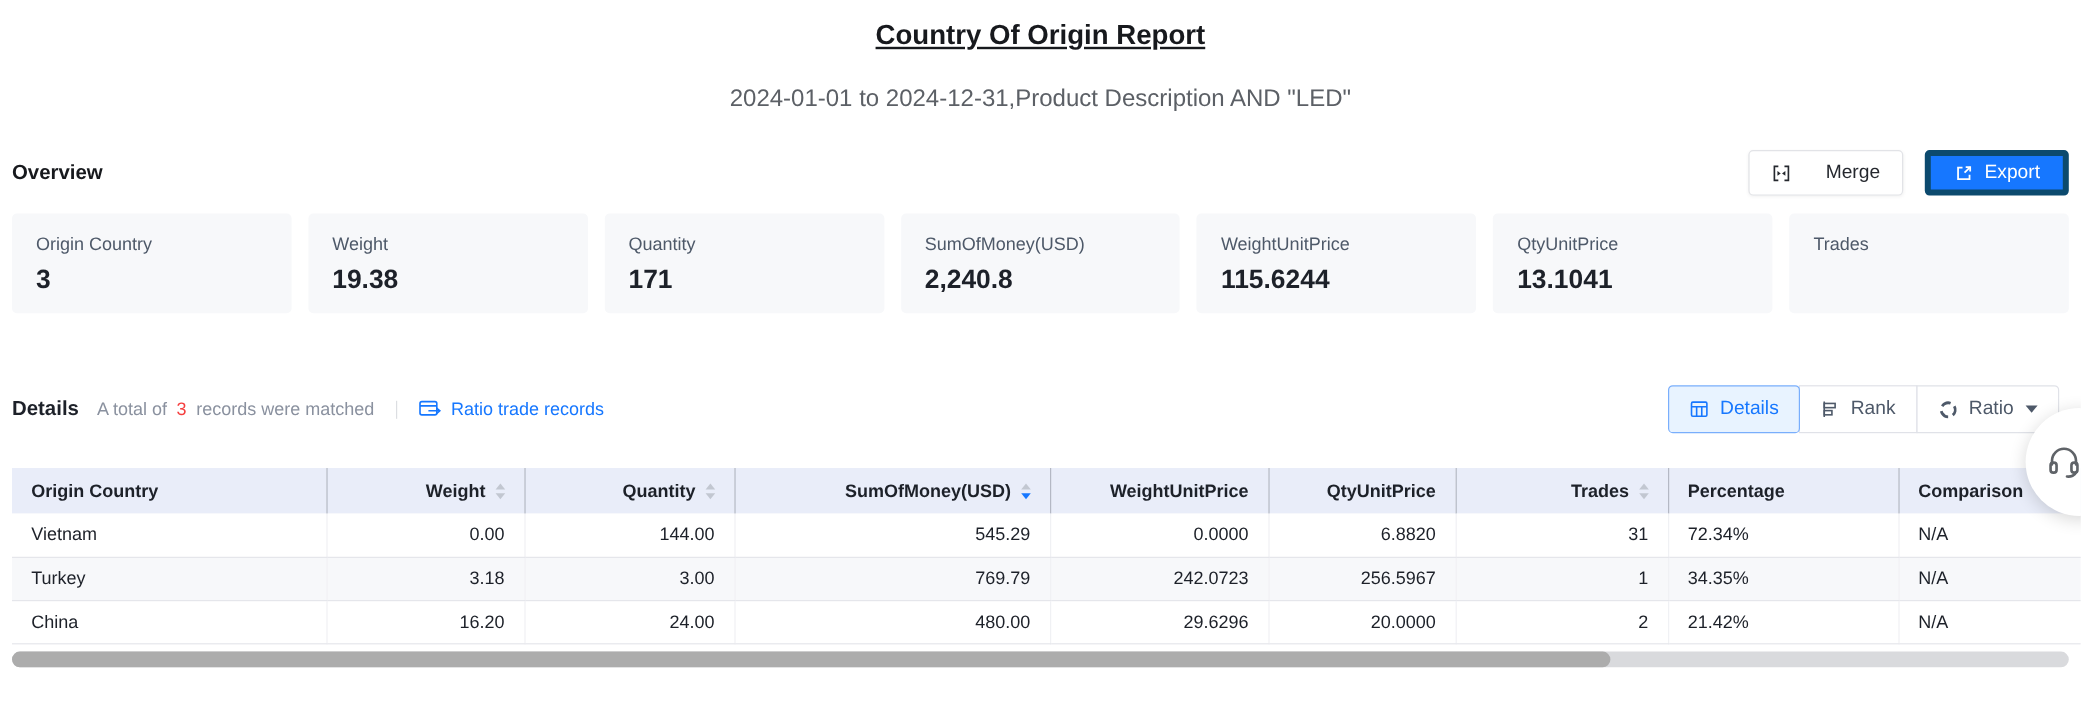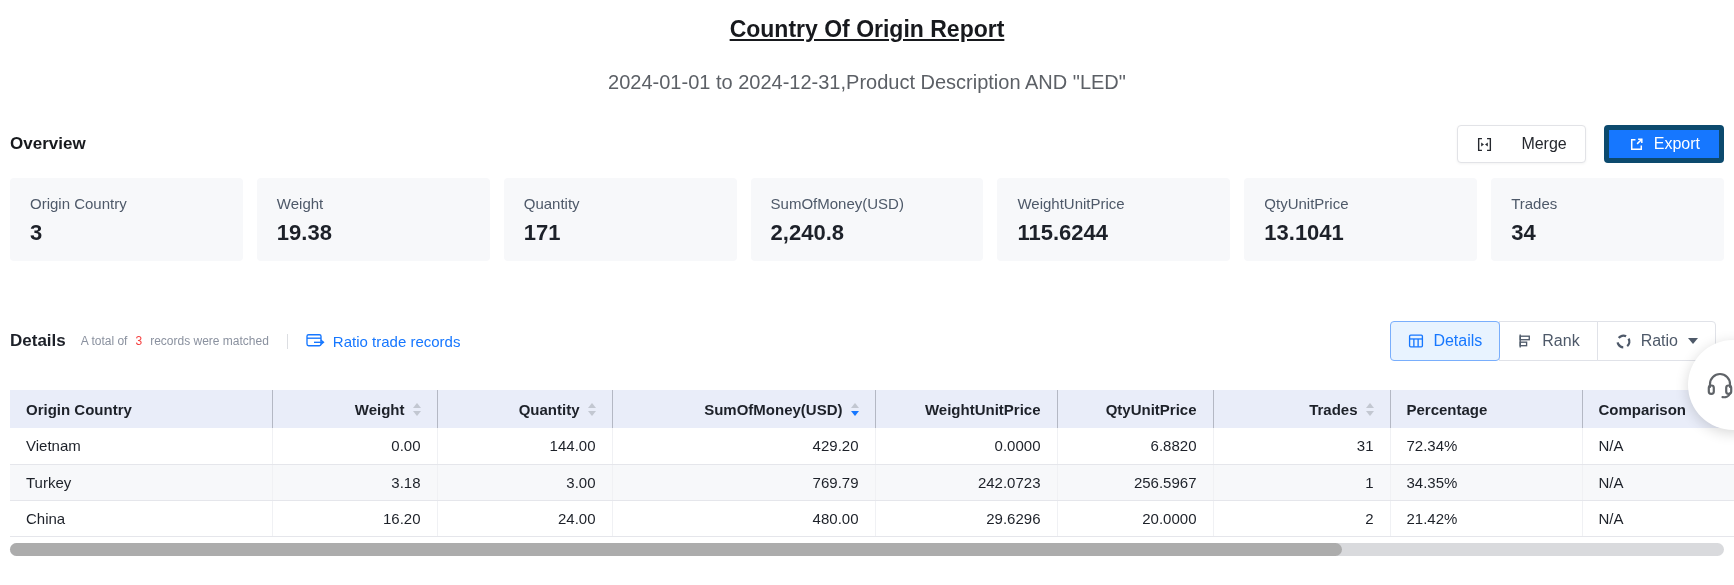--- a/index.html
+++ b/index.html
@@ -22,21 +22,21 @@
 
   
   .cards { margin: 14px 10px 0; display: flex; gap: 14px; }
   .card { flex: 1; background: #f7f8fa; border-radius: 4px; padding: 17px 20px 15px; }
   .card-label { font-size: 15px; color: #4e5969; }
   .card-value { margin-top: 8px; font-size: 22px; font-weight: 700; color: #1d2129; }
 
   
   .details-bar { margin: 60px 10px 0; display: flex; align-items: center; height: 40px; }
   .details-title { font-size: 17px; font-weight: 700; margin-right: 15px; }
-  .summary { font-size: 12px; color: #8a919f; }
+  .summary { font-size: 15px; color: #8a919f; }
   .match-count { color: #f53f3f; margin: 0 8px; }
   .vdivider { width: 1px; height: 15px; background: #dcdee2; margin: 0 18px; }
   .link { display: inline-flex; align-items: center; gap: 8px; color: #1677ff; font-size: 15px; cursor: pointer; }
 
   .seg-group { margin-left: auto; margin-right: 8px; display: flex; }
   .seg { display: inline-flex; align-items: center; gap: 9px; height: 40px; padding: 0 17px;
          background: #fff; border: 1px solid #e0e2e8; font-size: 16px; color: #4e5969; cursor: pointer; margin-left: -1px; }
   .seg:first-child { margin-left: 0; border-radius: 4px 0 0 4px; }
   .seg:last-child { border-radius: 0 4px 4px 0; }
   .seg.active { background: #e8f3ff; border: 1px solid #79aefc; color: #1677ff; border-radius: 4px; position: relative; z-index: 1; }
@@ -125,21 +125,20 @@
   <div class="card">
     <div class="card-label">WeightUnitPrice</div>
     <div class="card-value">115.6244</div>
   </div>
   <div class="card">
     <div class="card-label">QtyUnitPrice</div>
     <div class="card-value">13.1041</div>
   </div>
   <div class="card">
     <div class="card-label">Trades</div>
-    <div class="card-value">34</div>
   </div>
 </div>
 
 <div class="details-bar">
   <span class="details-title">Details</span>
   <span class="summary">
     <span>A total of</span><span class="match-count">3</span><span>records were matched</span>
   </span>
   <span class="vdivider"></span>
   <span class="link">
@@ -264,21 +263,21 @@
               <span>Comparison</span>
             </div>
         </th>
       </tr>
     </thead>
     <tbody>
       <tr>
         <td class="al">Vietnam</td>
         <td class="ar">0.00</td>
         <td class="ar">144.00</td>
-        <td class="ar">429.20</td>
+        <td class="ar">545.29</td>
         <td class="ar">0.0000</td>
         <td class="ar">6.8820</td>
         <td class="ar">31</td>
         <td class="al">72.34%</td>
         <td class="al">N/A</td>
       </tr>
       <tr class="striped">
         <td class="al">Turkey</td>
         <td class="ar">3.18</td>
         <td class="ar">3.00</td>

